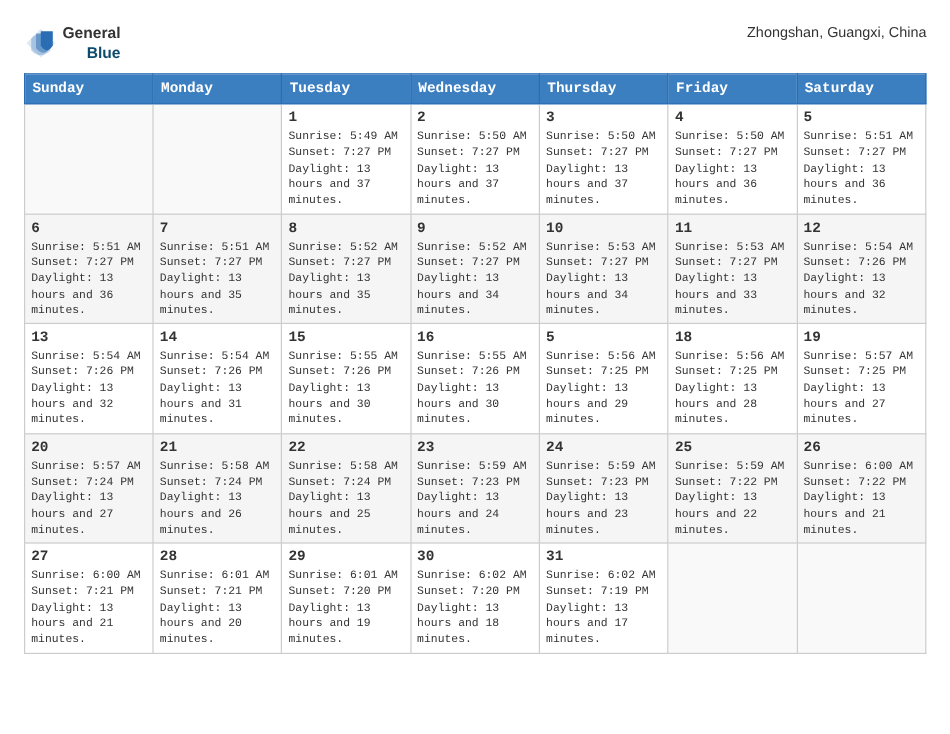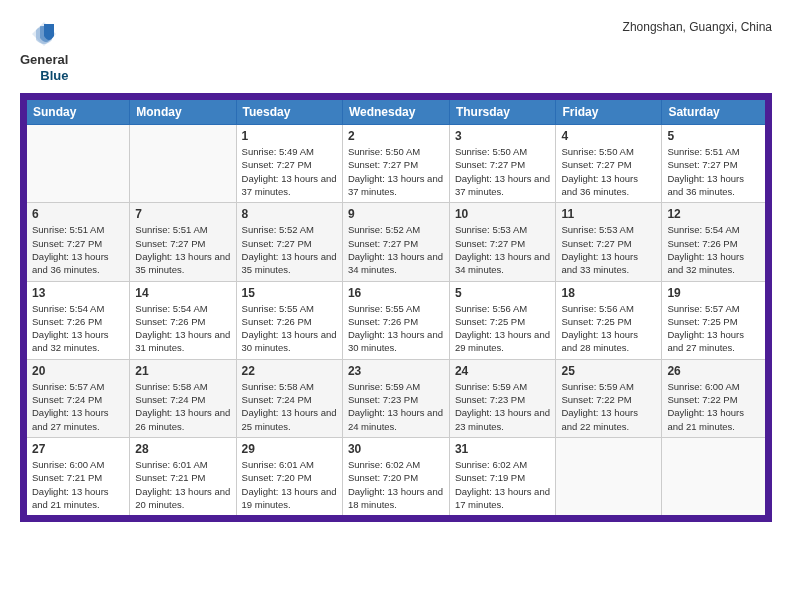--- a/index.html
+++ b/index.html
@@ -13,21 +13,20 @@
     .header {
       display: flex;
       justify-content: space-between;
       align-items: flex-start;
       margin-bottom: 10px;
     }
     .logo {
       display: flex;
       align-items: center;
       gap: 4px;
-      flex-direction: column;
     }
     .logo-text {
       display: flex;
       flex-direction: column;
       font-size: 13px;
       font-weight: bold;
       line-height: 1.2;
     }
     .logo-general { color: #333; }
     .logo-blue { color: #0c4a6e; text-align: right; }
@@ -44,21 +43,22 @@
       color: #333;
       line-height: 1.1;
     }
     .location-title {
       font-size: 12px;
       color: #333;
     }
     .calendar {
       width: 100%;
       border-collapse: collapse;
-      border: 7px solid #4c1d95;
+      border: 1px solid #4c1d95;
+      font-family: Liberation Mono, monospace;
     }
     .calendar th {
       background-color: #3c7fc0;
       color: #fff;
       text-align: left;
       padding: 5px 6px;
       font-size: 12px;
       border: 1px solid #2a6db5;
     }
     .calendar td {

